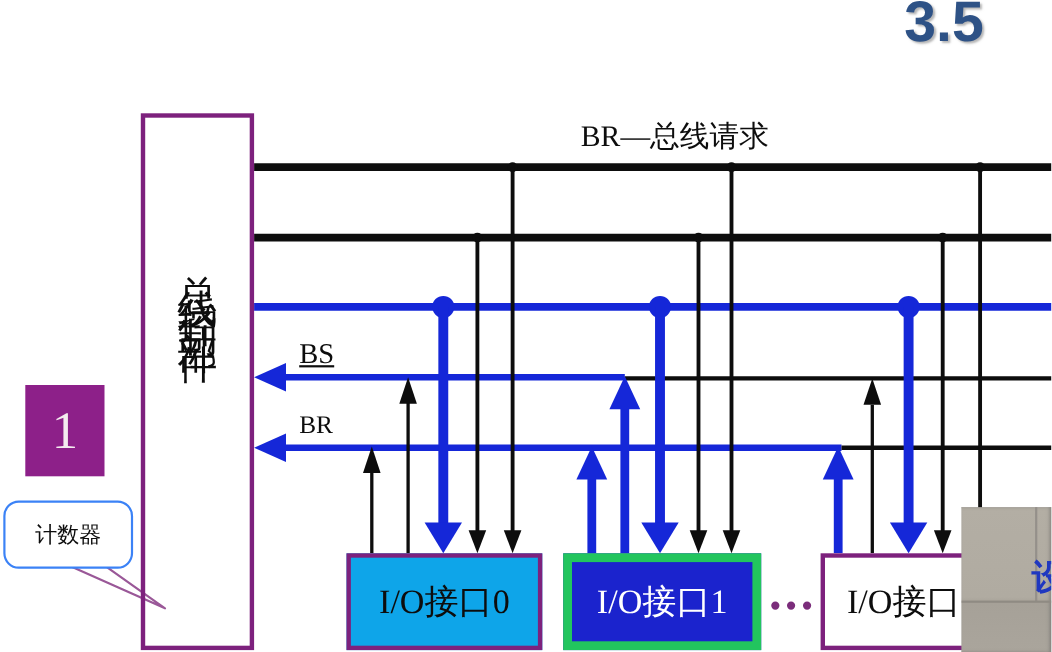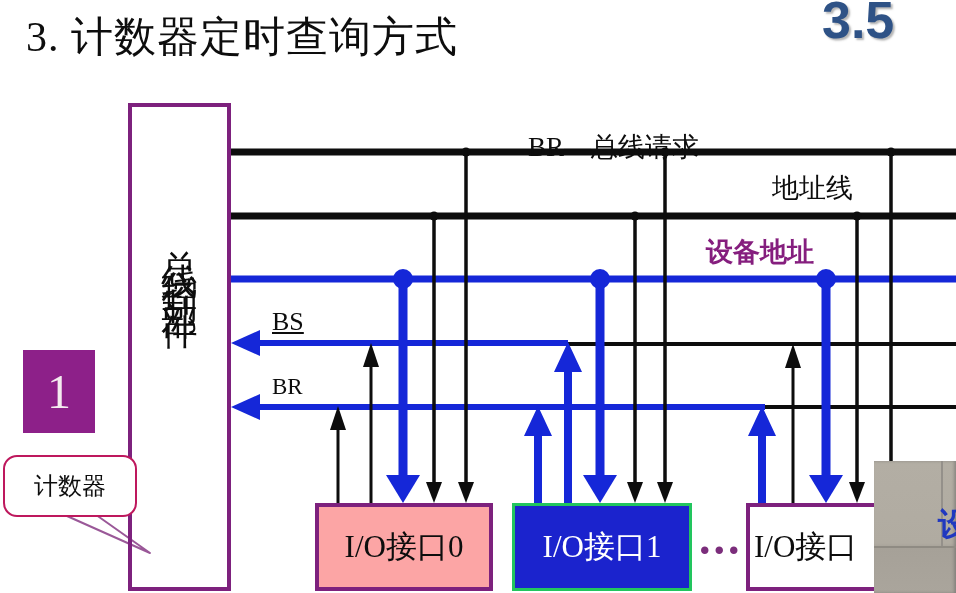--- a/index.html
+++ b/index.html
@@ -15,21 +15,21 @@
   #wires{position:absolute;left:0;top:0;z-index:1;}
   .txt{white-space:nowrap;line-height:1.1;z-index:3;}
 
   .title{left:26px;top:14px;font-size:42px;letter-spacing:1px;}
   .pagenum{
     left:822px;top:-8px;font-size:52px;font-weight:bold;
     font-family:"Liberation Sans","DejaVu Sans",sans-serif;
     color:#2e5286;text-shadow:2px 2px 2px rgba(120,120,120,.55);
   }
   .legend-bs{left:528px;top:78px;font-size:27px;}
-  .legend-br{left:528px;top:110px;font-size:27px;margin-top:23px;}
+  .legend-br{left:528px;top:110px;font-size:27px;}
   .lbl-data{left:770px;top:112px;font-size:27px;}
   .lbl-addr{left:772px;top:174px;font-size:27px;}
   .lbl-dev{left:706px;top:238px;font-size:27px;font-weight:bold;color:#851e7e;}
 
   .controller{
     left:128px;top:103px;width:103px;height:488px;
     border:4px solid #7d217d;box-sizing:border-box;
     background:transparent;z-index:2;
     display:flex;justify-content:center;
   }
@@ -41,34 +41,34 @@
 
   .sig-bs{left:272px;top:308px;font-size:26px;text-decoration:underline;}
   .sig-br{left:272px;top:374px;font-size:23px;}
 
   .badge{
     left:23px;top:350px;width:72px;height:83px;
     background:#8d2089;color:#f4ebef;font-size:48px;
     display:flex;align-items:center;justify-content:center;z-index:2;
   }
   .callout{
-    left:3px;top:455px;width:134px;height:62px;box-sizing:border-box;
-    background:#ffffff;border:2px solid #be185d;border-radius:14px;
+    left:3px;top:455px;width:118px;height:62px;box-sizing:border-box;
+    background:#ffffff;border:2px solid #3b82f6;border-radius:14px;
     display:flex;align-items:center;justify-content:center;
-    font-size:24px;z-index:4;
+    font-size:20px;z-index:4;
   }
 
   .iobox{
     top:503px;height:88px;box-sizing:border-box;z-index:2;
     display:flex;align-items:center;justify-content:center;
     font-size:31px;position:absolute;
   }
-  .iobox0{left:315px;width:178px;background:#fca5a5;border:4px solid #7d217d;}
-  .iobox1{left:512px;width:180px;background:#1b23cd;border:3px solid #22c55e;color:#ffffff;}
-  .iobox2{left:746px;width:162px;background:#ffffff;border:4px solid #7d217d;justify-content:flex-start;padding-left:4px;}
+  .iobox0{left:315px;width:178px;background:#0ea5e9;border:4px solid #7d217d;}
+  .iobox1{left:512px;width:180px;background:#1b23cd;border:8px solid #22c55e;color:#ffffff;}
+  .iobox2{left:746px;width:162px;background:#ffffff;border:4px solid #7d217d;justify-content:flex-start;padding-left:20px;}
   .ellipsis{left:699px;top:514px;font-size:46px;font-weight:bold;color:#7b2d7b;letter-spacing:3px;z-index:3;}
 
   .overlay{
     left:874px;top:461px;width:82px;height:132px;
     background:linear-gradient(180deg,#b3aea4 0%,#b0aba1 62%,#a6a198 66%,#aaa59c 100%);
     box-shadow:-2px 0 3px rgba(90,90,90,.45) inset;
     z-index:5;overflow:hidden;
   }
   .overlay-hline{position:absolute;left:0;top:85px;width:100%;height:2px;background:#8f8b83;}
   .overlay-vline{position:absolute;left:67px;top:0;width:2px;height:86px;background:#94908a;}
@@ -143,27 +143,24 @@
       <circle cx="857" cy="216" r="4.5" fill="#0d0d0d"></circle>
       <path d="M857 216 V484" stroke="#0d0d0d" stroke-width="3.5"></path>
       <polygon points="857,503 849,482 865,482" fill="#0d0d0d"></polygon>
       <circle cx="891" cy="152" r="4.5" fill="#0d0d0d"></circle>
       <path d="M891 152 V470" stroke="#0d0d0d" stroke-width="3.5"></path>
     </g>
 
     <polygon points="58,512 92,512 150,553" fill="#ffffff" stroke="#9a5898" stroke-width="2" stroke-linejoin="round"></polygon>
   </svg>
 
-  <div class="abs txt title">3. 计数器定时查询方式</div>
   <div class="abs txt pagenum">3.5</div>
 
   <div class="abs txt legend-br">BR—总线请求</div>
 
-  <div class="abs txt lbl-addr">地址线</div>
-  <div class="abs txt lbl-dev">设备地址</div>
 
   <div class="abs controller">
     <div class="controller-label">总线控制部件</div>
   </div>
 
   <div class="abs txt sig-bs">BS</div>
   <div class="abs txt sig-br">BR</div>
 
   <div class="abs badge">1</div>
   <div class="abs callout">

